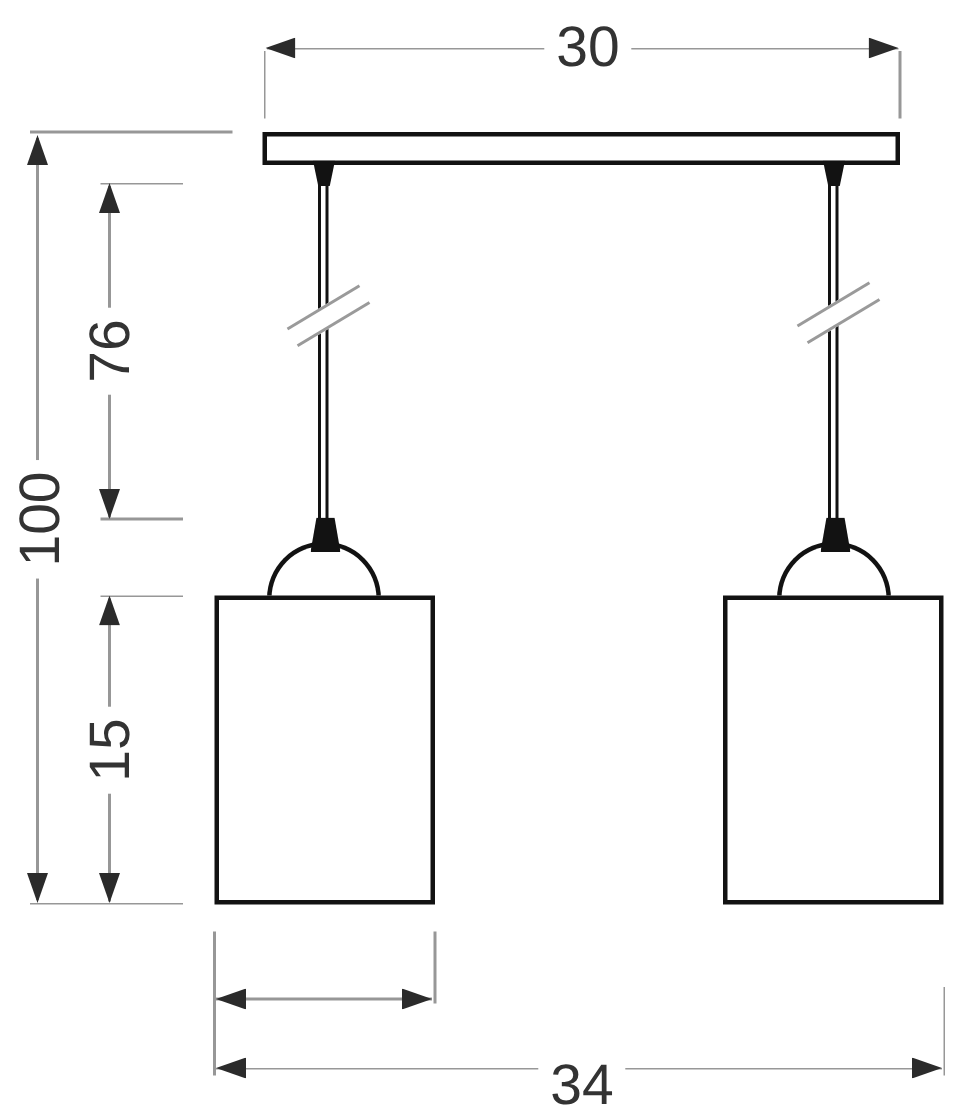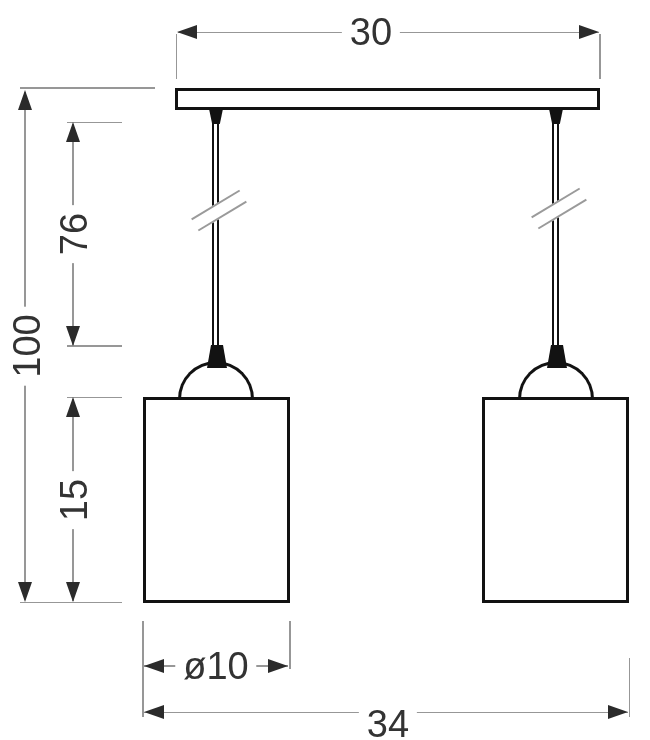--- a/index.html
+++ b/index.html
@@ -85,21 +85,21 @@
   <div class="abs grip-top" style="left:548px;"></div>
   <div class="abs dome" style="left:518px;"></div>
   <div class="abs grip-bottom" style="left:547px;"></div>
   <div class="abs shade" style="left:482px;"></div>
 
   <div class="abs dline" style="left:175.5px; top:34px; width:1.5px; height:45px;"></div>
   <div class="abs dline" style="left:599px;   top:34px; width:1.5px; height:45px;"></div>
   <div class="abs dline" style="left:178px; top:31.5px; width:421px; height:1.5px;"></div>
   <div class="abs arr a-left" style="left:177px; top:25px;"></div>
   <div class="abs arr a-right" style="left:579px; top:25px;"></div>
-  <div class="dim-label" style="left:371px; top:32px;">30</div>
+  <div class="dim-label" style="left:392px; top:32px;">30</div>
 
   <div class="abs dline" style="left:20px; top:87px;    width:135px; height:1.5px;"></div>
   <div class="abs dline" style="left:20px; top:601.5px; width:102px; height:1.5px;"></div>
   <div class="abs dline" style="left:24px; top:92px; width:1.5px; height:508px;"></div>
   <div class="abs arr a-up" style="left:18px; top:90px;"></div>
   <div class="abs arr a-down" style="left:18px; top:582px;"></div>
   <div class="dim-label vert" style="left:27px; top:346px;">100</div>
 
   <div class="abs dline" style="left:67px; top:121.5px; width:55px; height:1.5px;"></div>
   <div class="abs dline" style="left:67px; top:345px;   width:55px; height:1.5px;"></div>
@@ -112,21 +112,20 @@
   <div class="abs dline" style="left:72px; top:399px; width:1.5px; height:202px;"></div>
   <div class="abs arr a-up" style="left:66px; top:397px;"></div>
   <div class="abs arr a-down" style="left:66px; top:582px;"></div>
   <div class="dim-label vert" style="left:74px; top:500px;">15</div>
 
   <div class="abs dline" style="left:142px; top:621px; width:1.5px; height:96px;"></div>
   <div class="abs dline" style="left:289px; top:621px; width:1.5px; height:48px;"></div>
   <div class="abs dline" style="left:144px; top:665px; width:144px; height:1.5px;"></div>
   <div class="abs arr a-left" style="left:144px; top:659px;"></div>
   <div class="abs arr a-right" style="left:268px; top:659px;"></div>
-  <div class="dim-label" style="left:216px; top:666px;">ø10</div>
 
   <div class="abs dline" style="left:628.5px; top:658px; width:1.5px; height:59px;"></div>
   <div class="abs dline" style="left:144px; top:711.5px; width:484px; height:1.5px;"></div>
   <div class="abs arr a-left" style="left:144px; top:705px;"></div>
   <div class="abs arr a-right" style="left:608px; top:705px;"></div>
   <div class="dim-label" style="left:388px; top:712px;margin-top:12px;">34</div>
 
 </div>
 
 </body></html>

